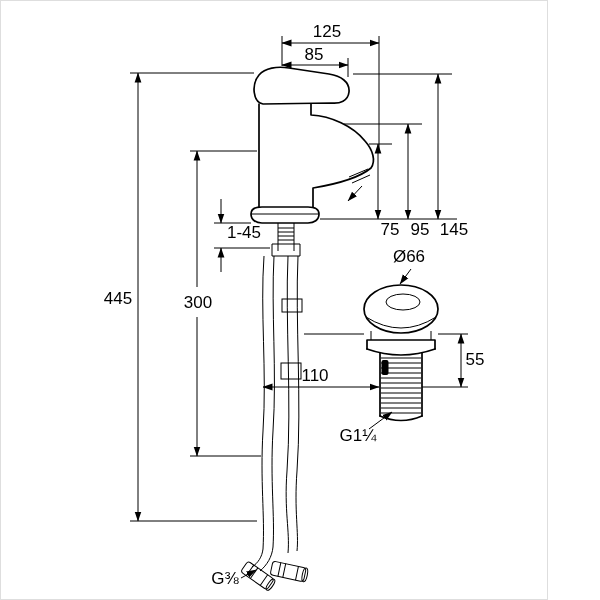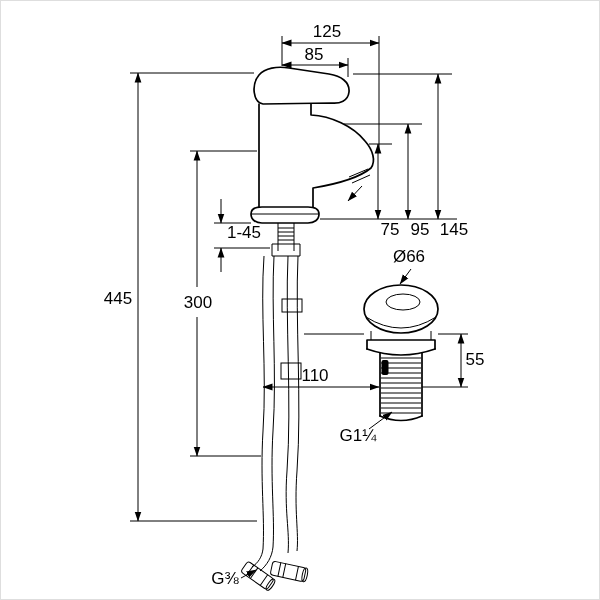--- a/index.html
+++ b/index.html
@@ -1,17 +1,17 @@
 <!DOCTYPE html>
 <html><head>
 <meta charset="utf-8">
 <style>
   html,body{margin:0;padding:0;background:#fff;}
   .canvas{
-    width:600px;height:600px;box-sizing:border-box;
+    width:548px;height:600px;box-sizing:border-box;
     background:#fff;border:1px solid #dedede;position:relative;
     font-family:"Liberation Sans", sans-serif;
   }
   svg{display:block;}
   .thick{stroke:#000;stroke-width:1.7;fill:none;stroke-linecap:round;stroke-linejoin:round;}
   .thin{stroke:#000;stroke-width:1;fill:none;stroke-linecap:butt;}
   .dim{font-family:"Liberation Sans", sans-serif;font-size:17px;fill:#000;}
 </style>
 </head>
 <body>

